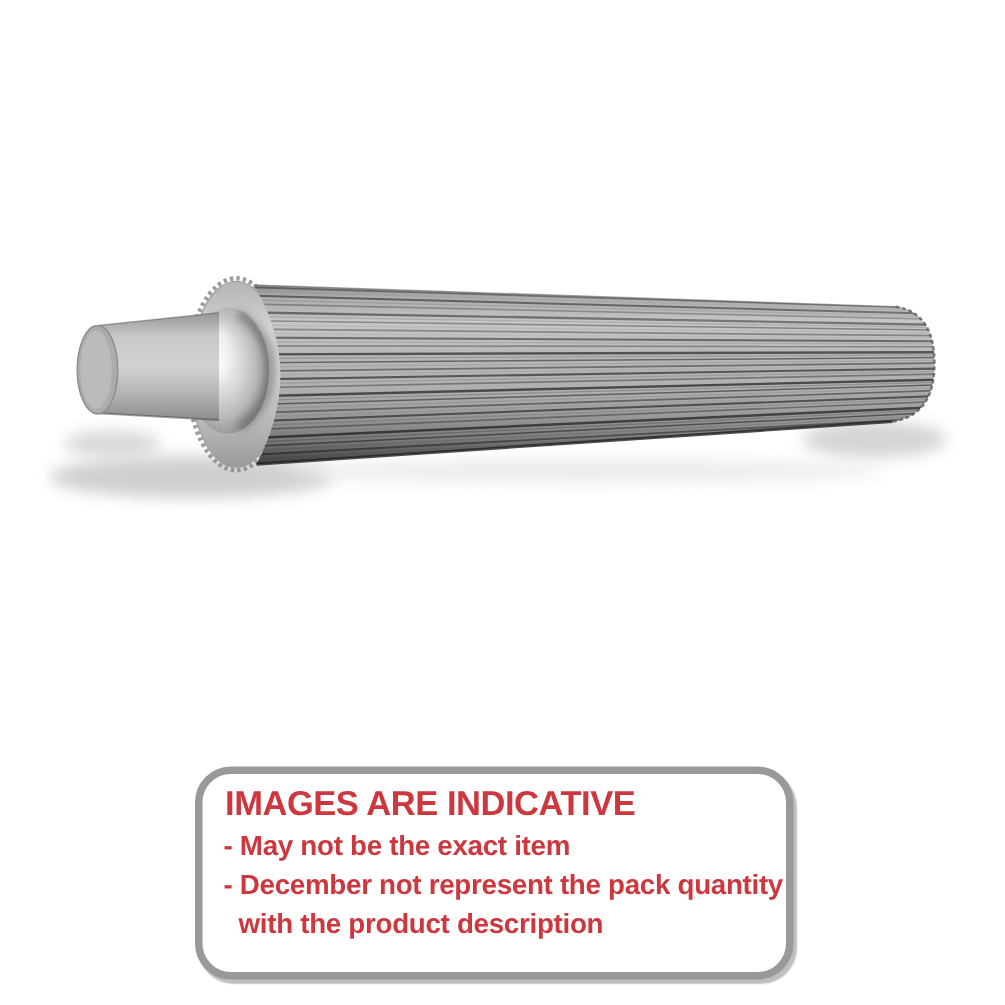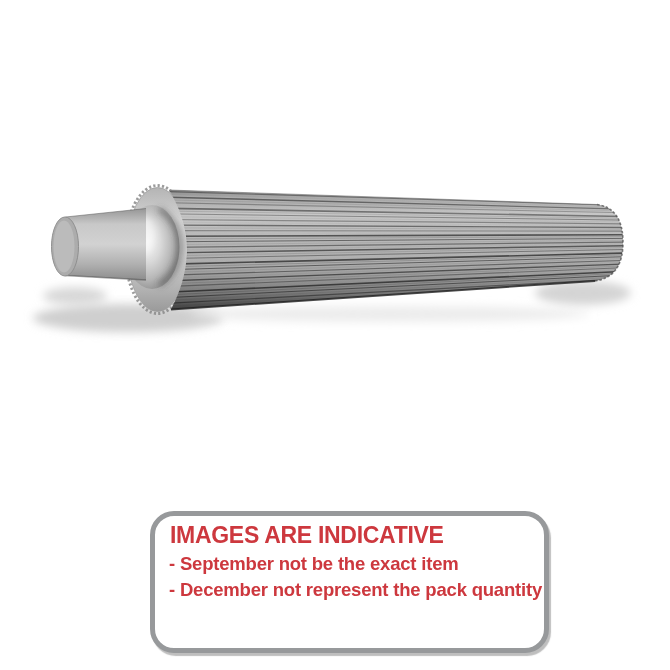--- a/index.html
+++ b/index.html
@@ -16,21 +16,21 @@
     overflow: hidden;
   }
   #product-photo-svg {
     position: absolute;
     left: 0;
     top: 0;
     display: block;
   }
   .warning-box {
     position: absolute;
-    left: 150px;
+    left: 130px;
     top: 511px;
     width: 399px;
     height: 142px;
     box-sizing: border-box;
     background: #ffffff;
     border: 5px solid #97999b;
     border-radius: 24px;
     padding: 4px 13px 0 14px;
     box-shadow: 2px 3px 1px rgba(110,110,110,0.45);
   }
@@ -175,17 +175,18 @@
       <path d="M 65.5,217 L 146,208.5 L 146,280 L 65.5,275.5 Z" fill="url(#shaftGrad)"></path>
       <path d="M 65.5,217 L 146,208.5" stroke="rgba(90,90,90,0.5)" stroke-width="1" fill="none"></path>
       <path d="M 65.5,275.5 L 146,280" stroke="rgba(70,70,70,0.5)" stroke-width="1.4" fill="none"></path>
       <ellipse cx="65" cy="246.5" rx="13.5" ry="29.5" fill="#acacac" stroke="#8f8f8f" stroke-width="1"></ellipse>
       <ellipse cx="64" cy="246.5" rx="10.5" ry="26" fill="#bcbcbc" opacity="0.9"></ellipse>
     </g>
   </svg>
 
   <div class="warning-box">
     <div class="warning-title">IMAGES ARE INDICATIVE</div>
-    <div class="warning-line">- September not be the exact item</div>
+    <div class="warning-line">- May not be the exact item</div>
     <div class="warning-line">- December not represent the pack quantity</div>
+    <div class="warning-line warning-line-cont">with the product description</div>
   </div>
 
 </div>
 
 </body></html>

